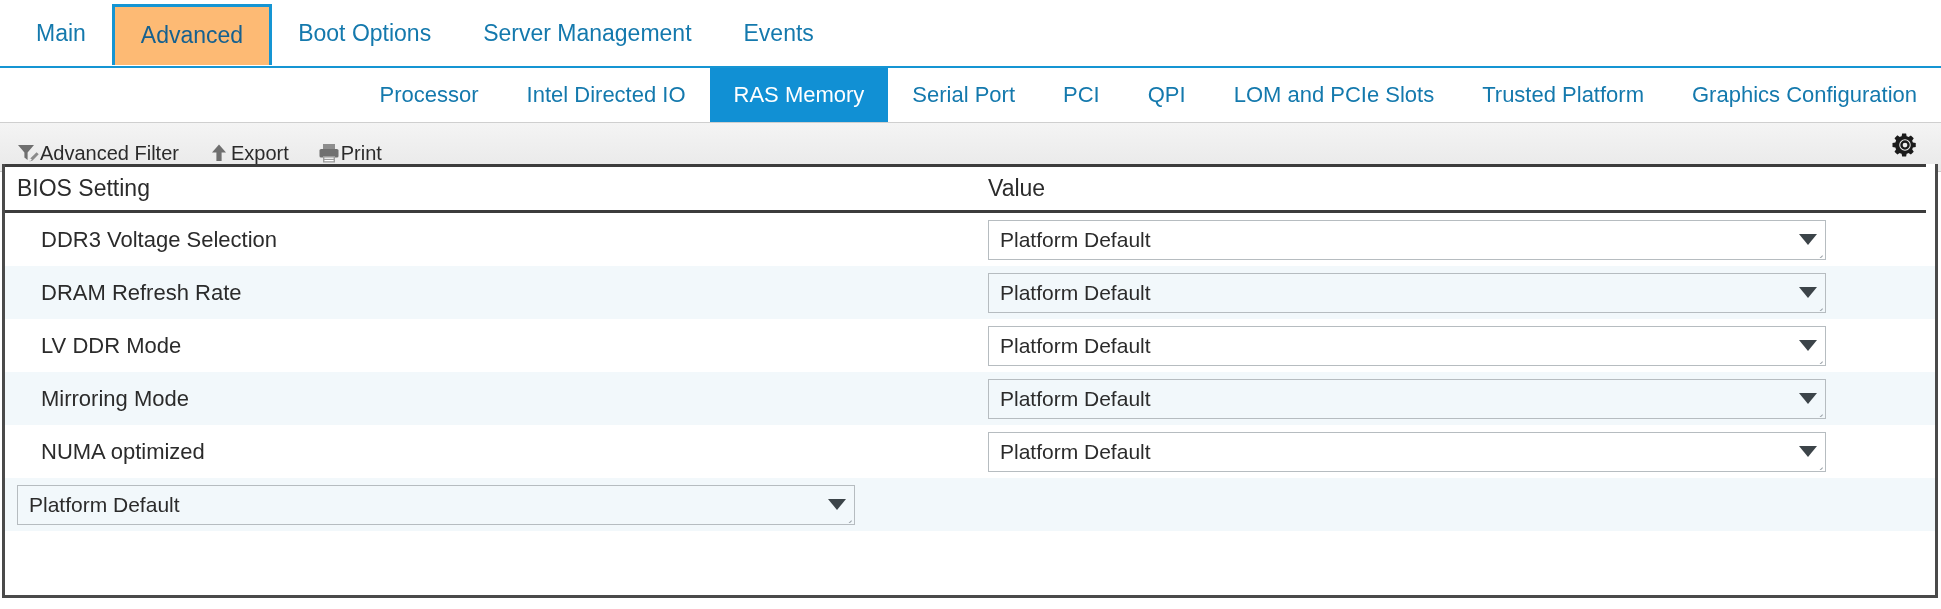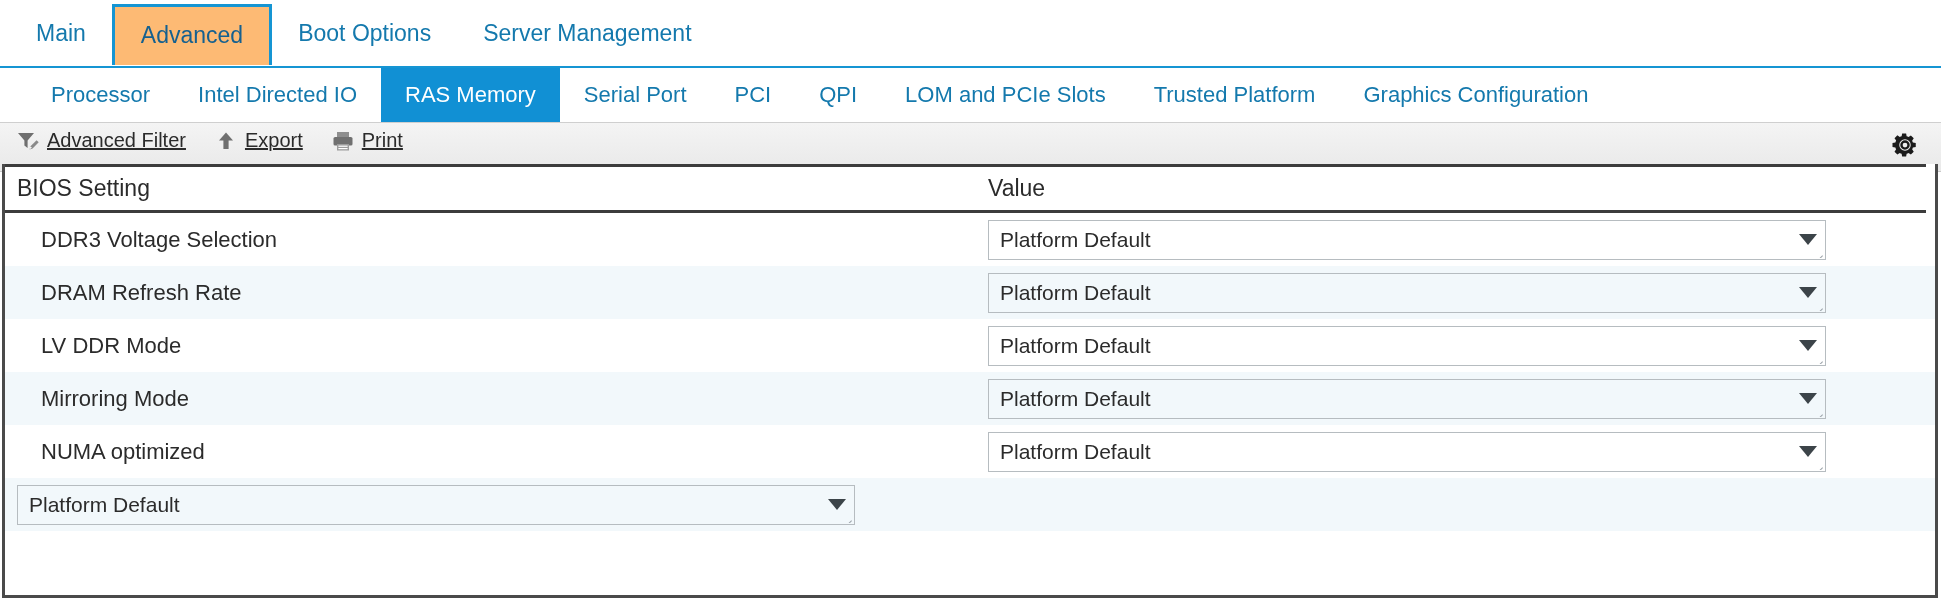--- a/index.html
+++ b/index.html
@@ -64,21 +64,22 @@
   
   .tabbar-secondary {
     position: absolute;
     left: 0;
     top: 68px;
     width: 1941px;
     height: 54px;
     background: #ffffff;
     display: flex;
     align-items: stretch;
-    padding-left: 27px;
+    padding-left: 12px;
+    justify-content: flex-end;
   }
   .stab {
     height: 54px;
     padding: 0 24px;
     display: flex;
     align-items: center;
     justify-content: center;
     font-size: 22px;
     color: #1479ad;
     white-space: nowrap;
@@ -98,30 +99,28 @@
     height: 50px;
     background: linear-gradient(#f4f4f4, #e9e9e9);
     border-top: 1px solid #cfcfcf;
     border-bottom: 1px solid #c9c9c9;
     display: flex;
     align-items: center;
     padding-left: 14px;
   }
   .tool-btn {
     display: flex;
-    align-items: flex-start;
-    gap: 7px;
+    align-items: flex-end;
     height: 36px;
     padding: 0 12px 0 2px;
     margin-right: 14px;
     font-size: 20px;
     color: #2b2b2b;
     cursor: pointer;
     white-space: nowrap;
-    text-decoration: underline;
   }
   .tool-btn svg { display: block; }
   .toolbar-spacer { flex: 1 1 auto; }
   .gear-btn {
     width: 48px;
     height: 40px;
     margin-right: 12px;
     display: flex;
     align-items: center;
     justify-content: center;
@@ -245,20 +244,23 @@
         <span>Main</span>
       </div>
       <div class="ptab active">
         <span>Advanced</span>
       </div>
       <div class="ptab">
         <span>Boot Options</span>
       </div>
       <div class="ptab">
         <span>Server Management</span>
+      </div>
+      <div class="ptab">
+        <span>Events</span>
       </div>
     </div>
 
   <div class="tabbar-secondary" id="secondary-tabbar">
       <div class="stab">
         <span>Processor</span>
       </div>
       <div class="stab">
         <span>Intel Directed IO</span>
       </div>

